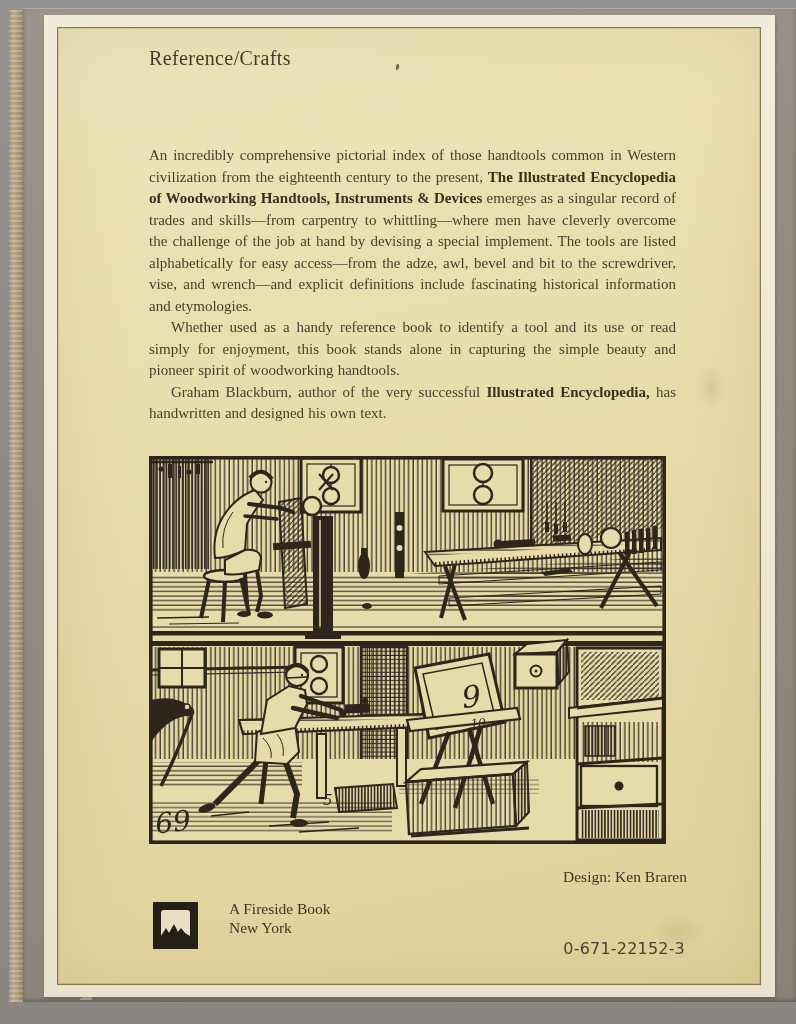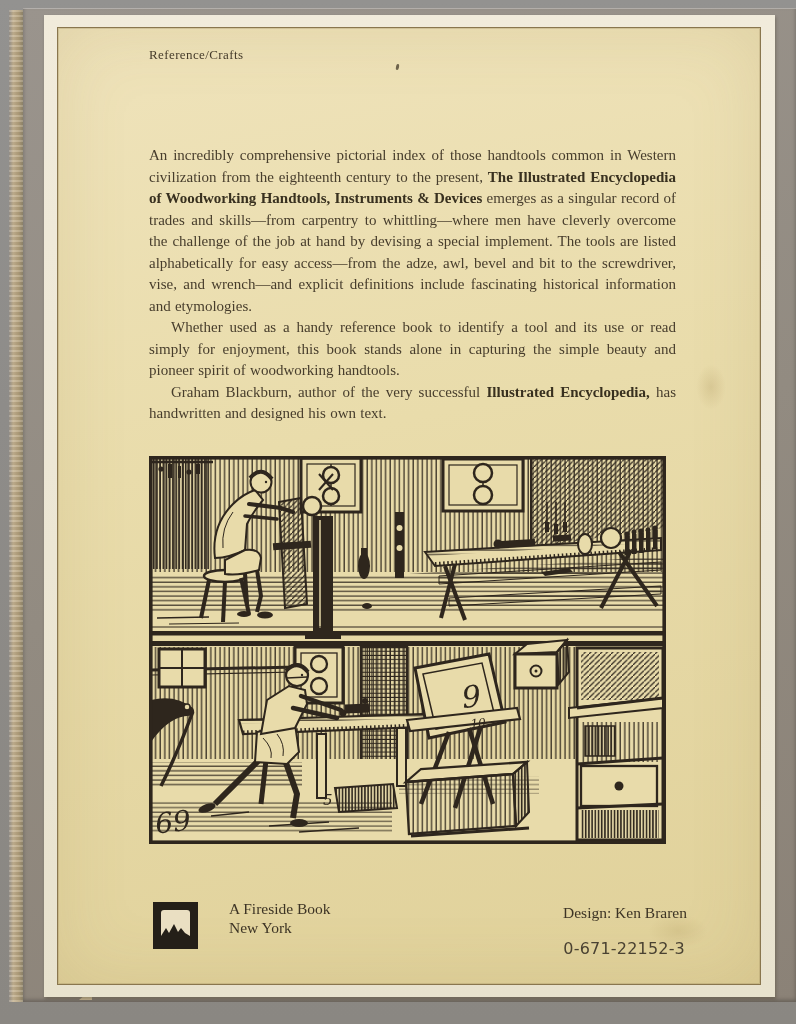--- a/index.html
+++ b/index.html
@@ -35,32 +35,32 @@
   .page{
     position:absolute;left:13px;top:12px;width:702px;height:956px;
     background:linear-gradient(168deg,#efe3bb 0%,#e9dcab 42%,#e0d19a 100%);
     border:1px solid #89764e;
     box-shadow:inset 0 0 0 1px rgba(145,122,78,.25), inset 0 0 70px rgba(150,124,66,.16);
   }
   .stain1{position:absolute;right:34px;top:336px;width:30px;height:46px;border-radius:50%;
     background:radial-gradient(ellipse at center,rgba(135,105,45,.16),rgba(135,105,45,0) 70%);}
   .stain2{position:absolute;right:52px;bottom:36px;width:60px;height:34px;border-radius:50%;
     background:radial-gradient(ellipse at center,rgba(130,100,40,.12),rgba(130,100,40,0) 70%);}
-  .category{position:absolute;left:91px;top:19px;font-size:13px;color:#453b2a;letter-spacing:.4px;}
+  .category{position:absolute;left:91px;top:19px;font-size:20px;color:#453b2a;letter-spacing:.4px;}
   .speck{position:absolute;left:338px;top:36px;width:3px;height:6px;background:#584d39;
     border-radius:40% 60% 50% 50%;transform:rotate(14deg);opacity:.85;}
   .blurb{position:absolute;left:91px;top:117px;width:527px;
     font-size:15px;line-height:21.5px;color:#473d2c;text-align:justify;word-spacing:.5px;}
   .blurb p{margin:0;}
   .blurb p.indent{text-indent:22px;}
   .blurb b{color:#38301f;}
   .illus{position:absolute;left:91px;top:428px;width:517px;height:388px;}
   .logo{position:absolute;left:95px;top:874px;width:45px;height:47px;}
   .pub{position:absolute;left:151px;top:872px;font-size:15.5px;line-height:18.5px;color:#3d3425;margin-left:20px;}
-  .design{position:absolute;right:73px;top:876px;font-size:15.5px;color:#3d3425;}
+  .design{position:absolute;right:73px;top:840px;font-size:15.5px;color:#3d3425;}
   .isbn{position:absolute;right:75px;top:911px;font-size:16px;
     font-family:"DejaVu Sans",sans-serif;color:#4a4232;letter-spacing:.2px;}
 </style>
 </head>
 <body>
 
 <div class="scan">
   <div class="page-edges"></div>
 
   <div class="cover">

